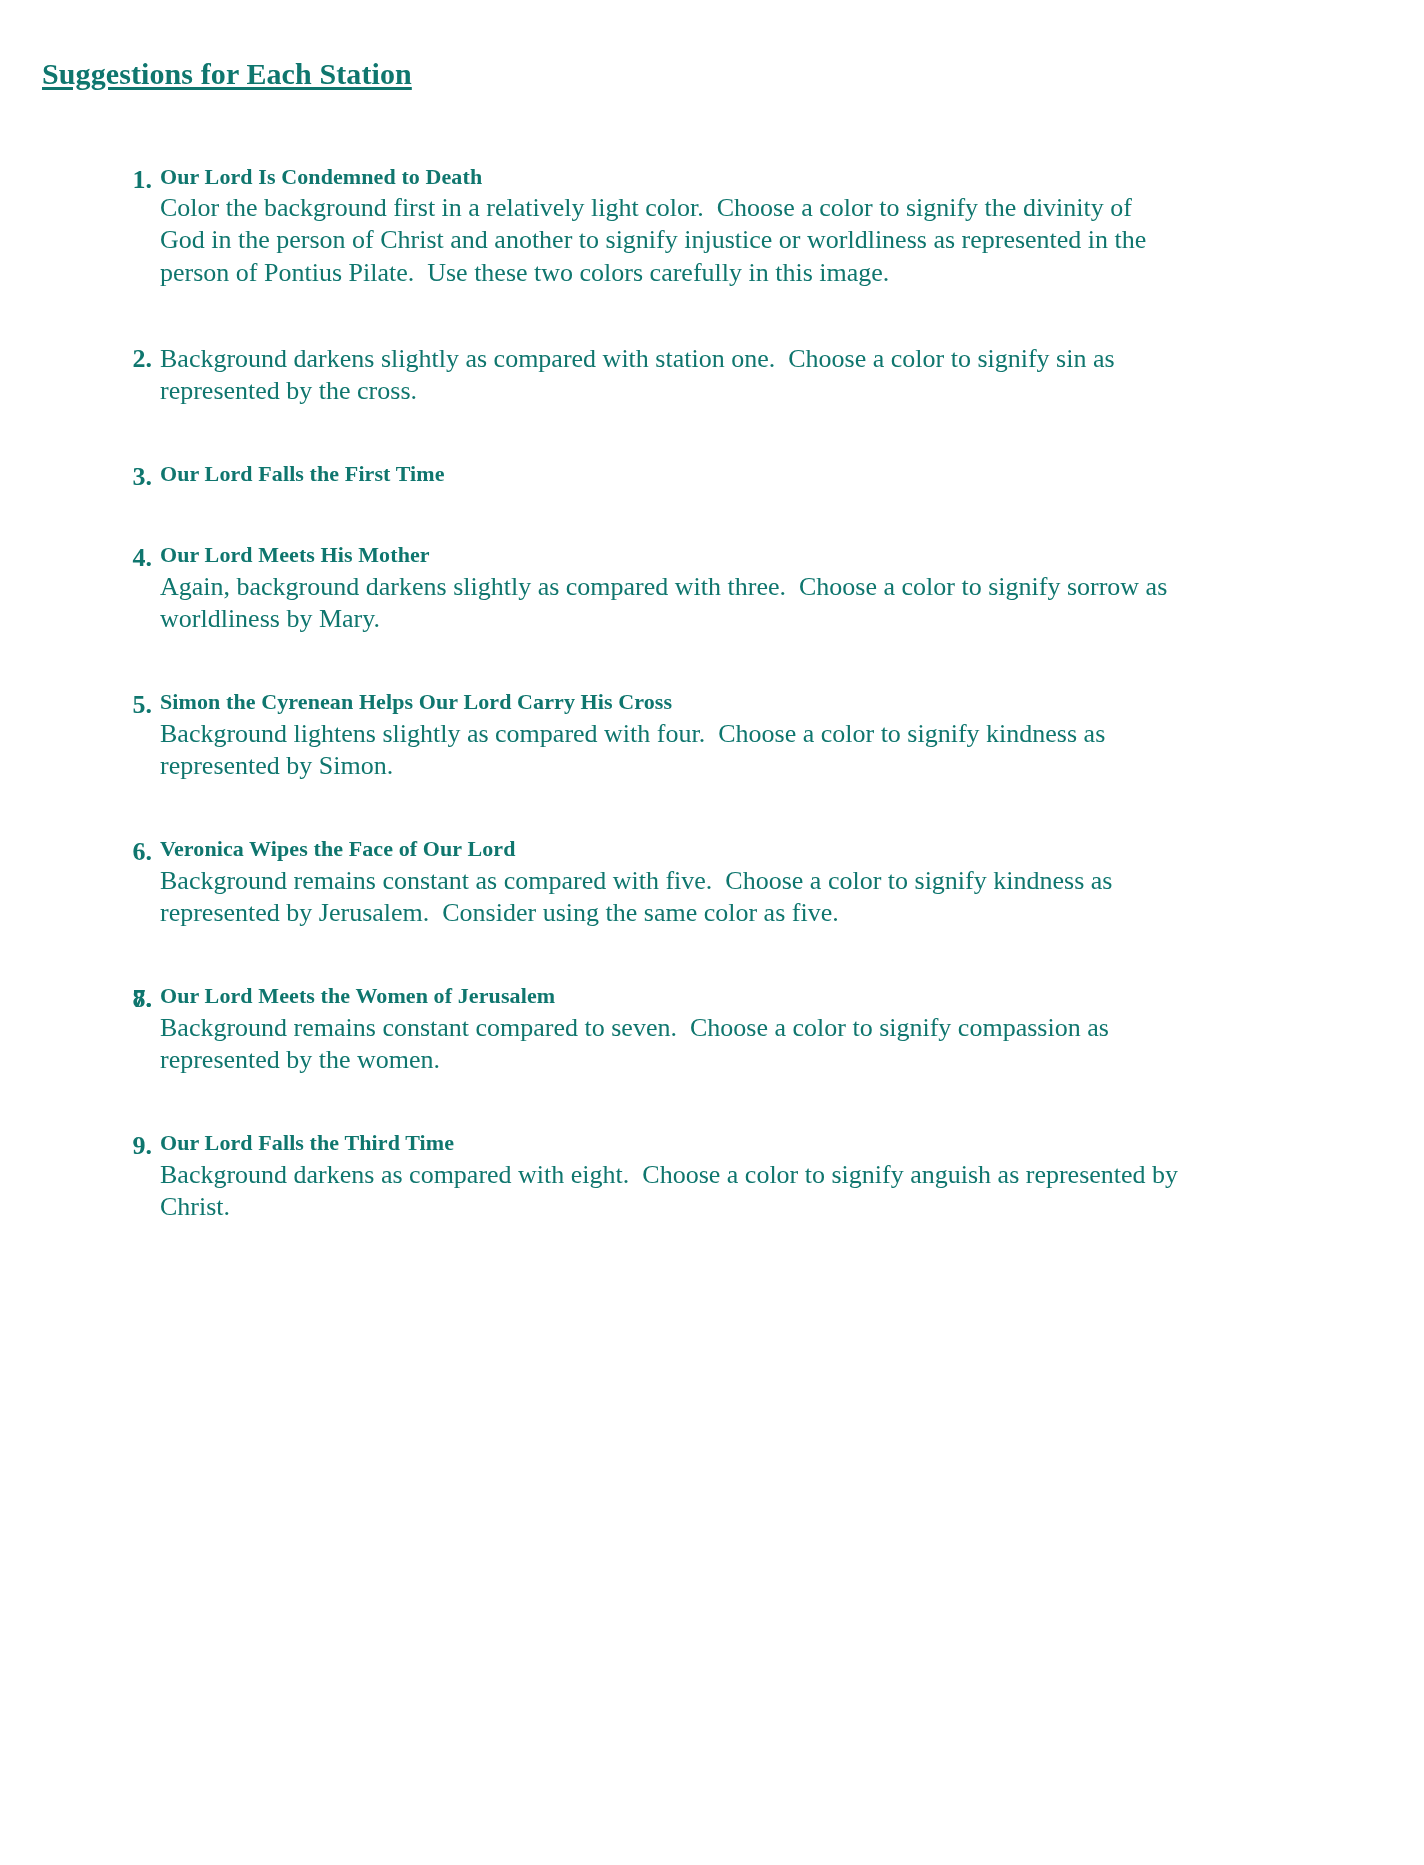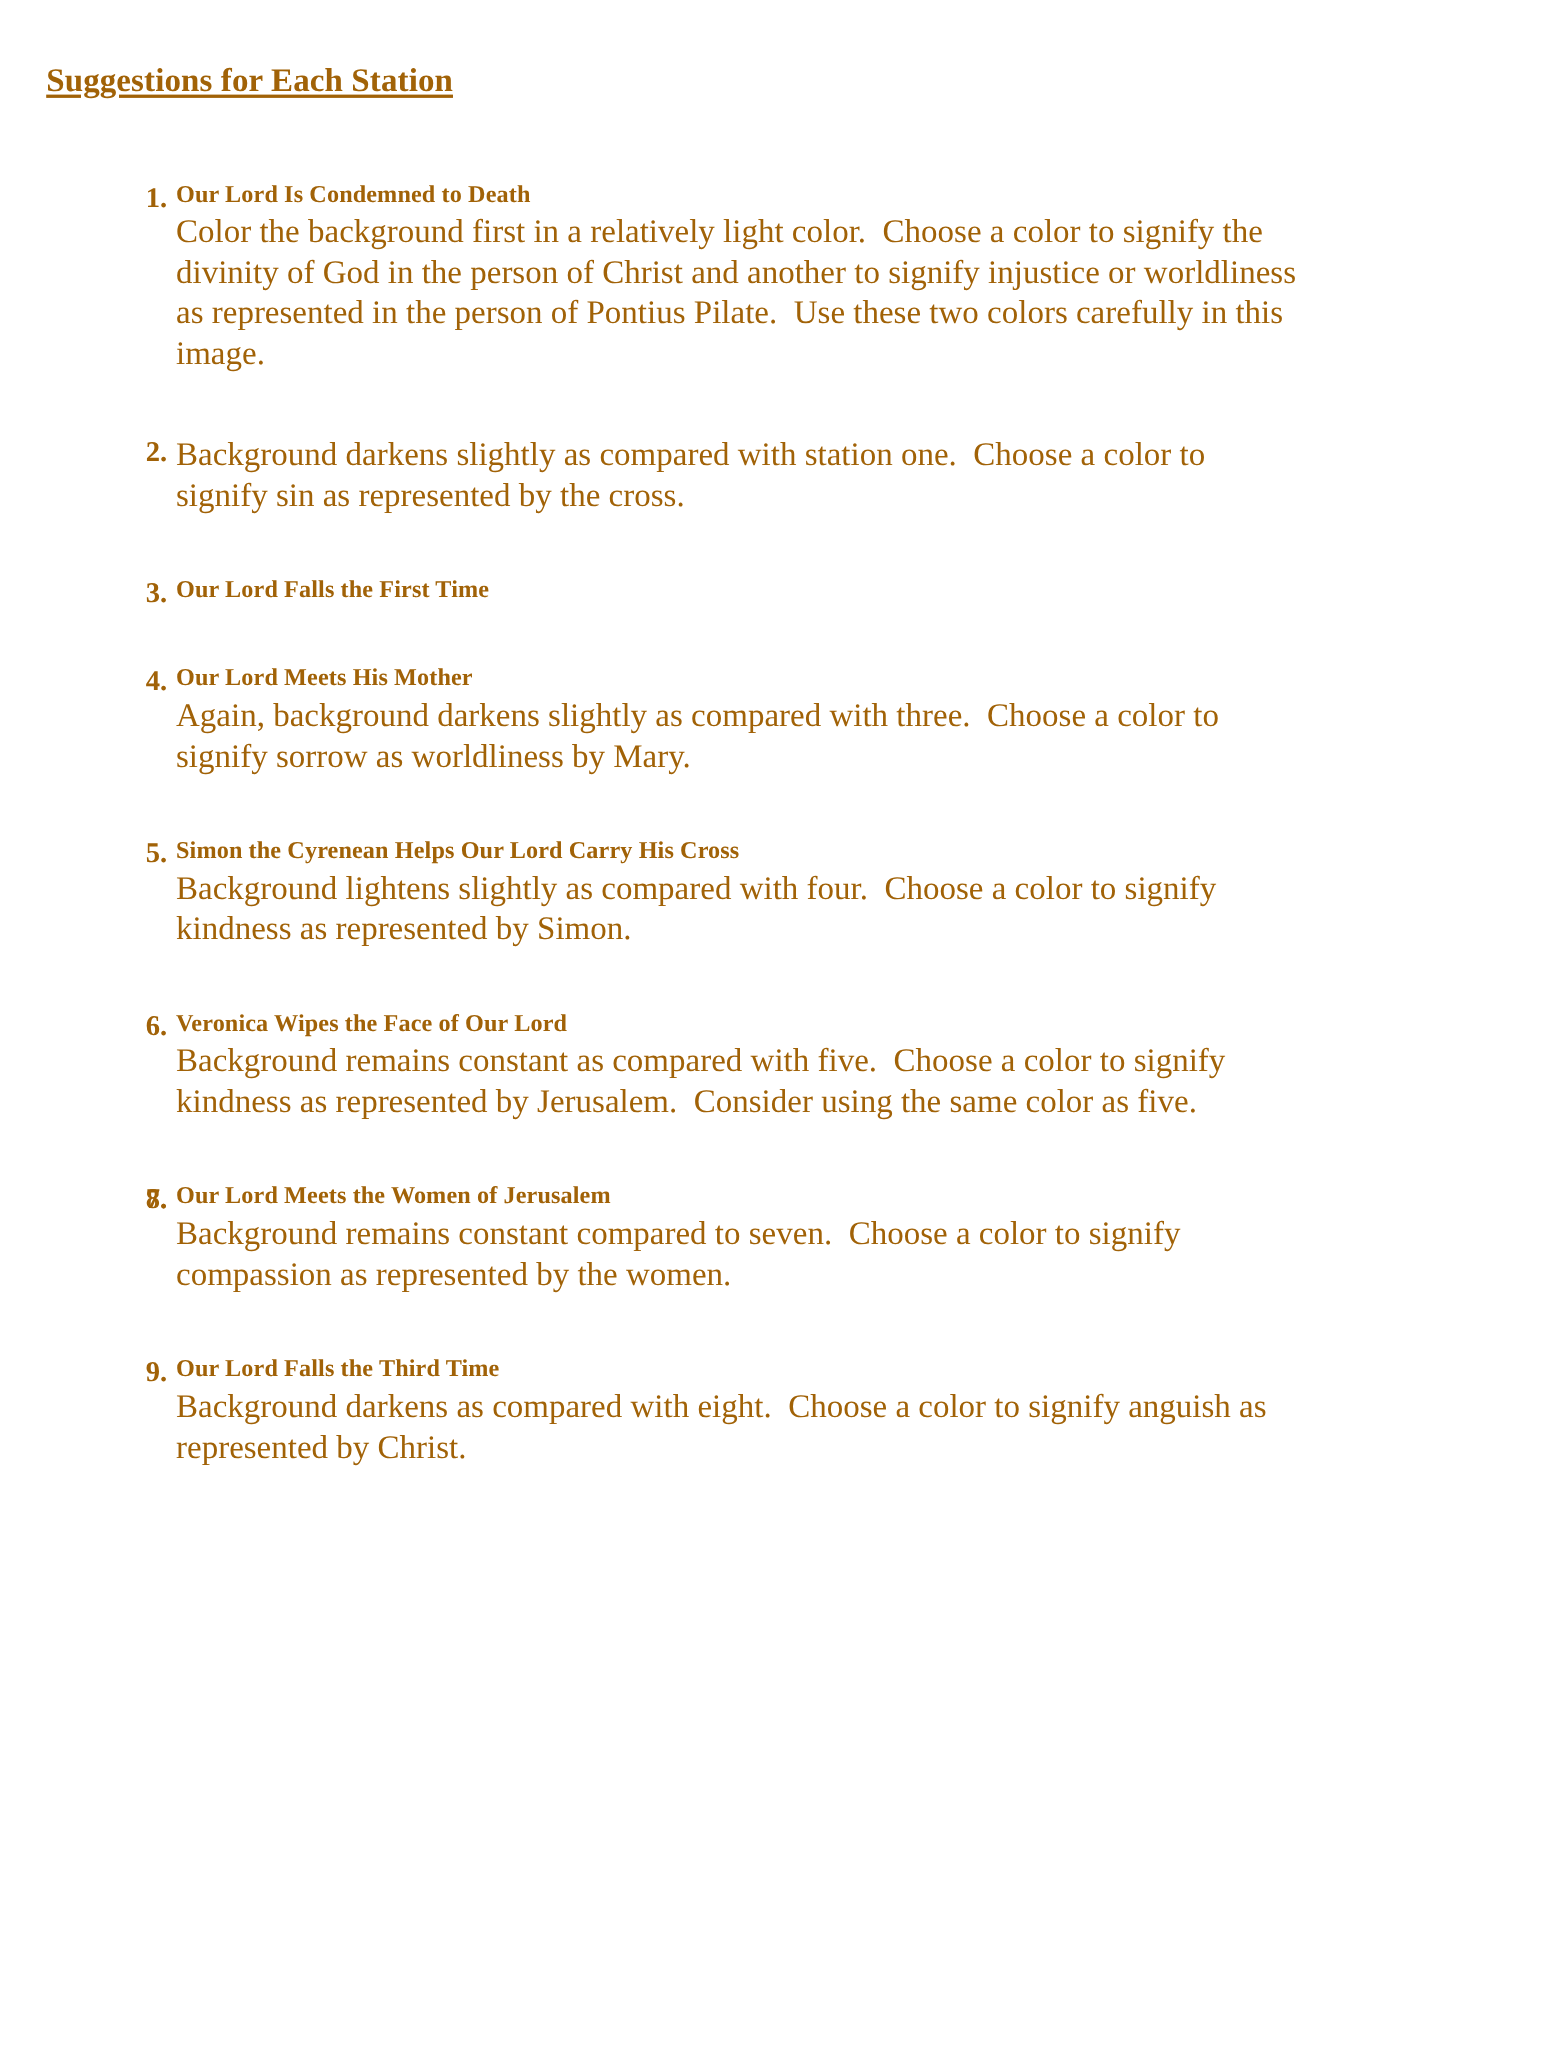--- a/index.html
+++ b/index.html
@@ -10,21 +10,21 @@
   }
 
   .page {
     position: relative;
     width: 1424px;
     height: 1865px;
     background: #ffffff;
     box-sizing: border-box;
     padding: 48px 96px 40px 40px;
     font-family: "Liberation Serif", "DejaVu Serif", serif;
-    color: #a16207;
+    color: #0f766e;
     overflow: hidden;
   }
 
   .doc-title {
     font-size: 30px;
     font-weight: bold;
     line-height: 1.15;
     text-decoration: underline;
     text-underline-offset: 3px;
     letter-spacing: 0.1px;
@@ -61,21 +61,21 @@
 
   .station-heading {
     font-size: 22px;
     font-weight: bold;
     line-height: 1.22;
     letter-spacing: 0.1px;
     margin: 0;
   }
 
   .station-body {
-    font-size: 30px;
+    font-size: 26px;
     font-weight: normal;
     line-height: 1.235;
     margin: 2px 0 0 0;
     max-width: 1022px;
     white-space: pre-wrap;
   }
 </style>
 </head>
 <body>
 

